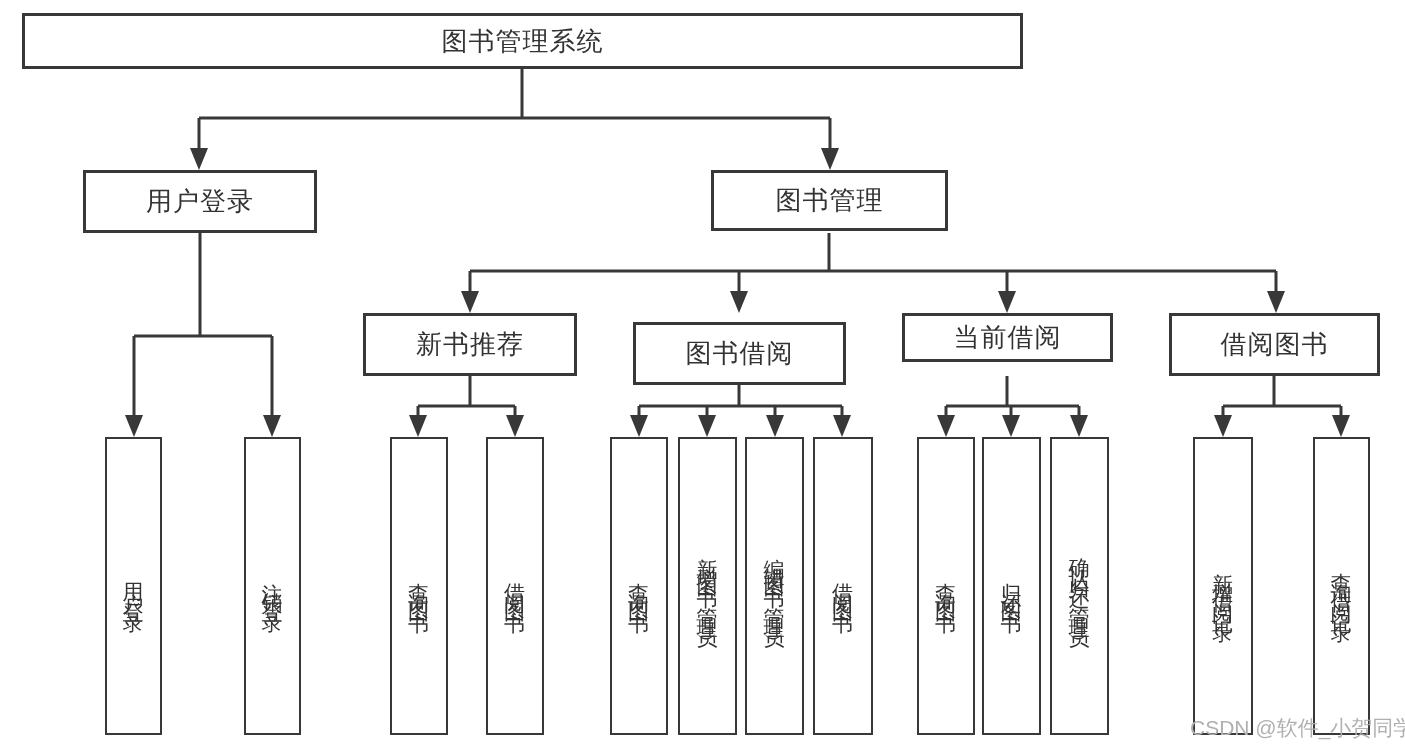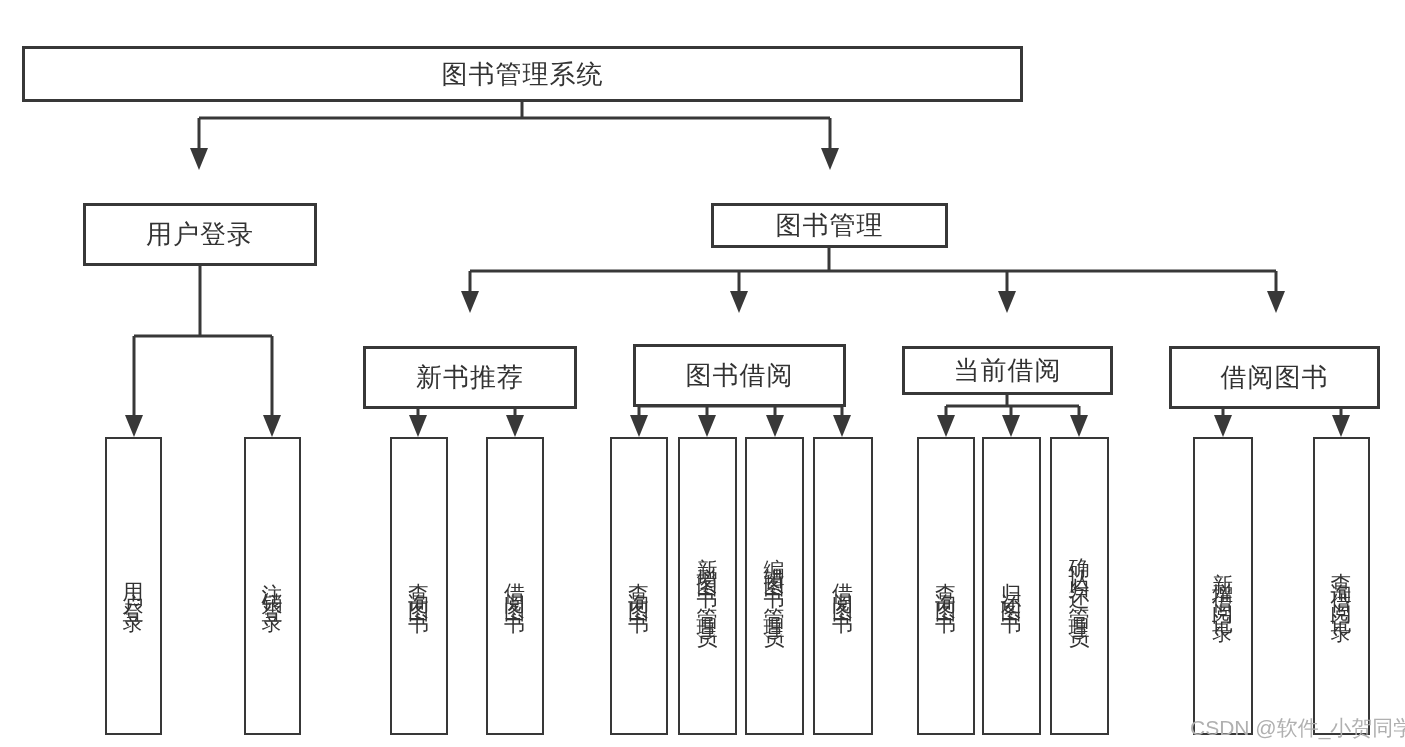--- a/index.html
+++ b/index.html
@@ -22,21 +22,20 @@
   .node {
     position: absolute;
     border: 3px solid var(--box-border, #383838);
     background: #ffffff;
     display: flex;
     align-items: center;
     justify-content: center;
     font-size: 26px;
     color: var(--text, #333333);
     letter-spacing: 1px;
-    margin-top: 33px;
   }
   .leaf {
     position: absolute;
     top: 437px;
     height: 298px;
     border: 2px solid var(--box-border, #383838);
     background: #ffffff;
     display: flex;
     align-items: center;
     justify-content: center;
@@ -100,28 +99,28 @@
     <polygon class="ah" points="1332,415 1350,415 1341,437"></polygon>
   </svg>
 
   <div class="node" style="left:22px; top:13px; width:1001px; height:56px;">
     <span>图书管理系统</span>
   </div>
 
   <div class="node" style="left:83px; top:170px; width:234px; height:63px;">
     <span>用户登录</span>
   </div>
-  <div class="node" style="left:711px; top:170px; width:237px; height:45px;">
+  <div class="node" style="left:711px; top:170px; width:237px; height:61px;">
     <span>图书管理</span>
   </div>
 
   <div class="node" style="left:363px; top:313px; width:214px; height:63px;">
     <span>新书推荐</span>
   </div>
-  <div class="node" style="left:633px; top:311px; width:213px; height:63px;">
+  <div class="node" style="left:633px; top:322px; width:213px; height:63px;">
     <span>图书借阅</span>
   </div>
   <div class="node" style="left:902px; top:313px; width:211px; height:49px;">
     <span>当前借阅</span>
   </div>
   <div class="node" style="left:1169px; top:313px; width:211px; height:63px;">
     <span>借阅图书</span>
   </div>
 
   <div class="leaf" style="left:105px; width:57px;">

